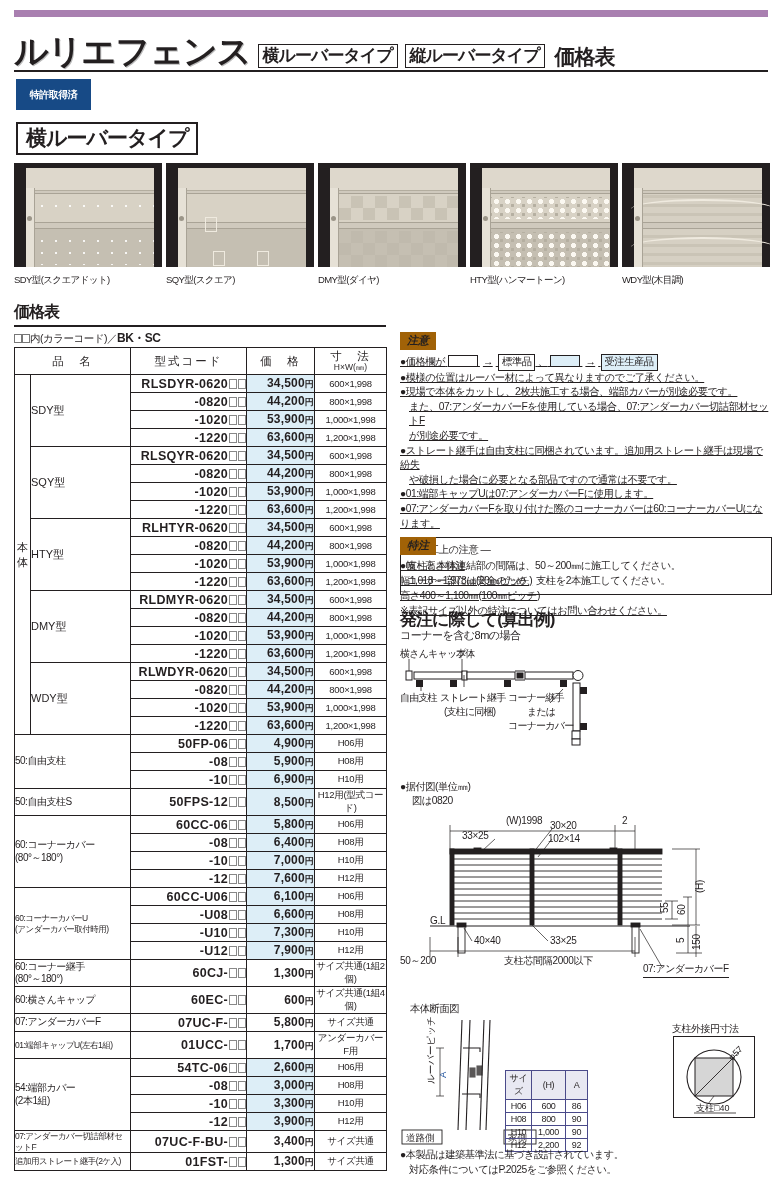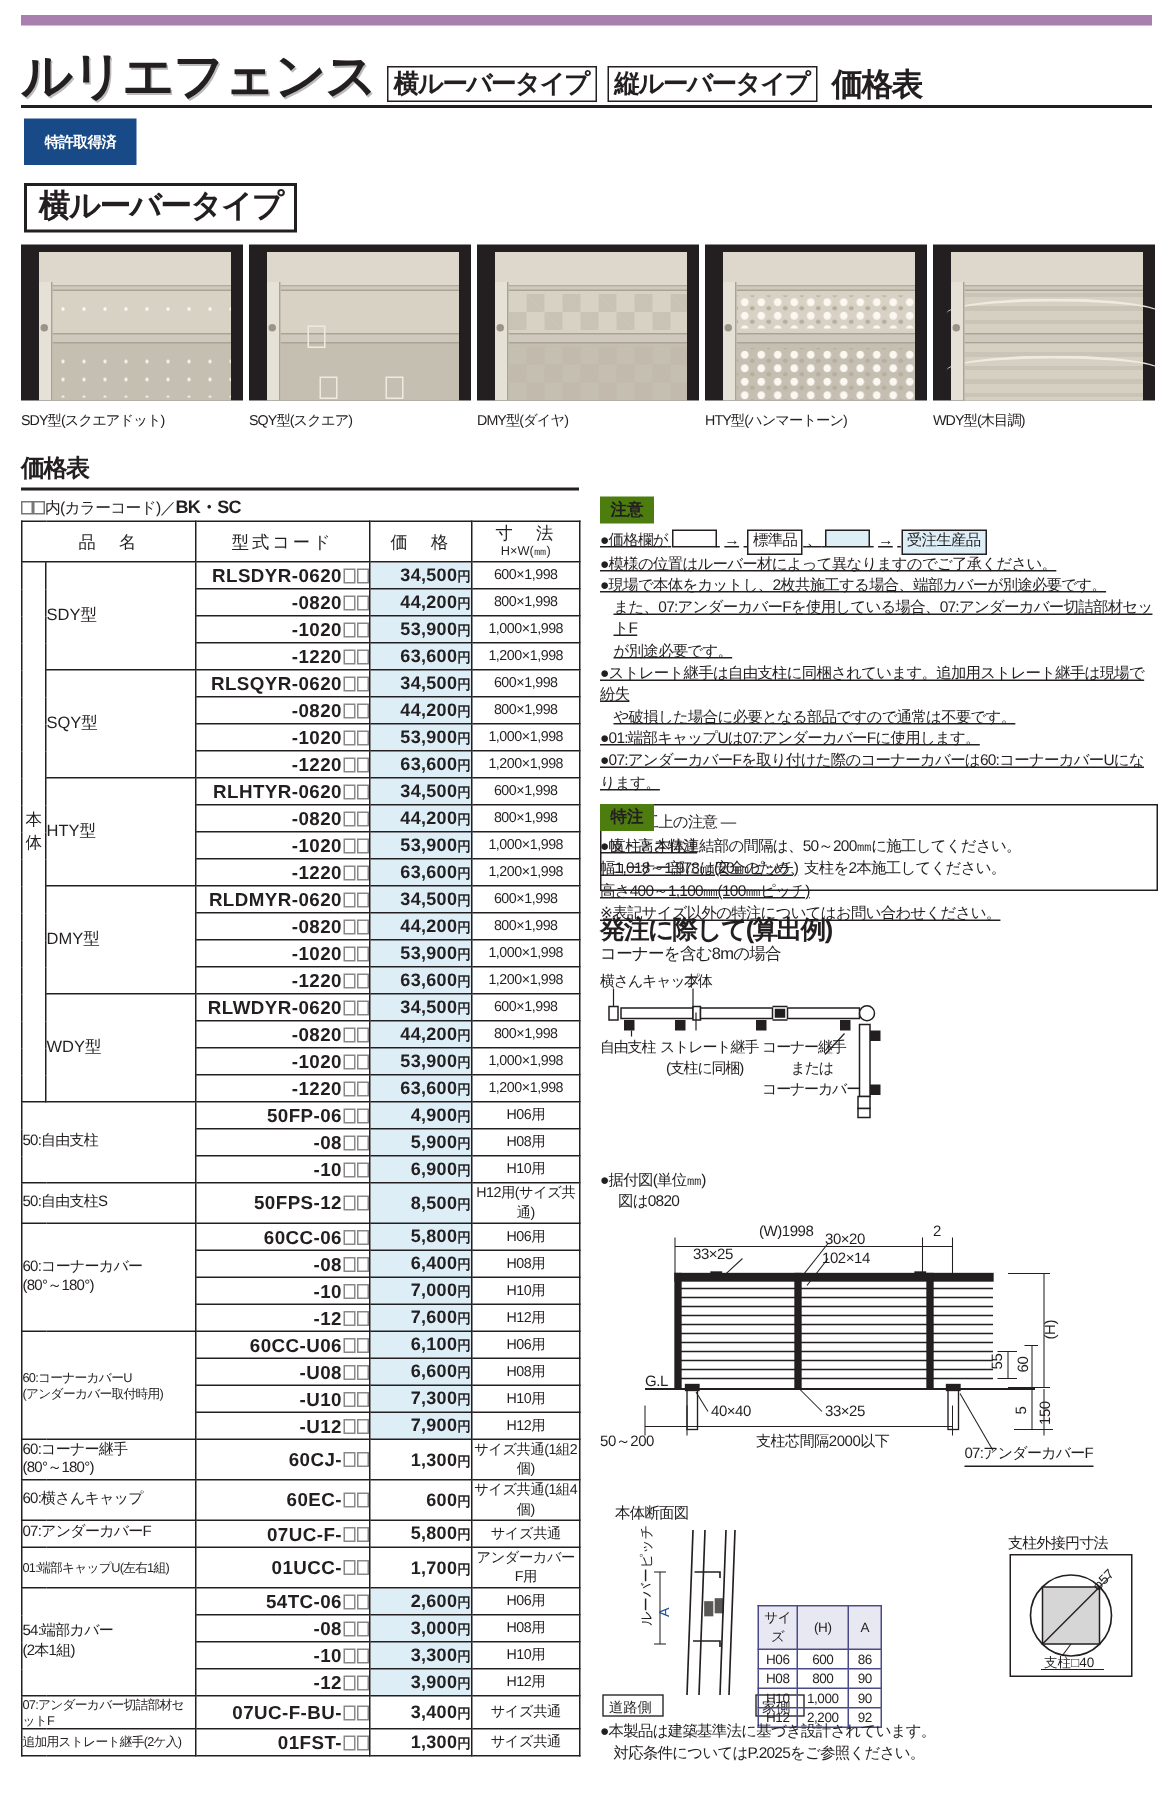--- a/index.html
+++ b/index.html
@@ -105,22 +105,22 @@
   td.price.plain { background:#ffffff; }
   td.price .yen { font-size:9px; font-weight:bold; }
   td.dim  { font-size:9.5px; text-align:center; letter-spacing:-0.3px; }
   td.vert { font-size:11px; text-align:center; line-height:1.3; }
   tr.r { height:18px; }
   .code-box { display:inline-block; width:8px; height:10px; border:1px solid #888; vertical-align:-1px; margin-left:1px; }
   .dashed-top { border-top:1px dashed #231f20 !important; }
 
   
   .rcol { position:absolute; left:400px; top:330px; width:372px; }
-  .tagbox { display:inline-block; background:#4d7c0f; border:none; font-size:11px; font-weight:bold;
-            padding:1px 7px 2px; letter-spacing:0px; color:#231f20; }
+  .tagbox { display:inline-block; background:#a16207; border:none; font-size:11px; font-weight:bold;
+            padding:1px 7px 2px; letter-spacing:0px; color:#231f20;font-style:italic; }
   .notes { font-size:10.3px; line-height:1.42; letter-spacing:-0.5px; margin-top:4px;text-decoration:underline; }
   .notes p { margin:0 0 0 0; }
   .notes .ind { padding-left:9px; display:block; }
   .swatch-w { display:inline-block; width:30px; height:12px; border:1px solid #231f20; background:#fff; vertical-align:-2px; }
   .swatch-b { display:inline-block; width:30px; height:12px; border:1px solid #231f20; background:#ddeef7; vertical-align:-2px; }
   .inl-box { display:inline-block; border:1px solid #231f20; padding:0 3px; }
   .inl-box.blue { background:#ddeef7; }
   .arrow { padding:0 3px; }
 
   .constnote { border:1px solid #231f20; margin-top:6px; padding:4px 6px 5px; font-size:10.3px; line-height:1.5; letter-spacing:-0.5px; }
@@ -404,21 +404,21 @@
         </tr>
         <tr class="r">
           <td class="code">-10<span class="code-box"></span><span class="code-box"></span></td>
           <td class="price">6,900<span class="yen">円</span></td>
           <td class="dim">H10用</td>
         </tr>
         <tr class="r">
           <td class="name dashed-top" colspan="2" rowspan="1" style="">50:自由支柱S</td>
           <td class="code">50FPS-12<span class="code-box"></span><span class="code-box"></span></td>
           <td class="price">8,500<span class="yen">円</span></td>
-          <td class="dim">H12用(サイズ共通)</td>
+          <td class="dim">H12用(型式コード)</td>
         </tr>
         <tr class="r">
           <td class="name" colspan="2" rowspan="4" style="">60:コーナーカバー<br>(80°～180°)</td>
           <td class="code">60CC-06<span class="code-box"></span><span class="code-box"></span></td>
           <td class="price">5,800<span class="yen">円</span></td>
           <td class="dim">H06用</td>
         </tr>
         <tr class="r">
           <td class="code">-08<span class="code-box"></span><span class="code-box"></span></td>
           <td class="price">6,400<span class="yen">円</span></td>

